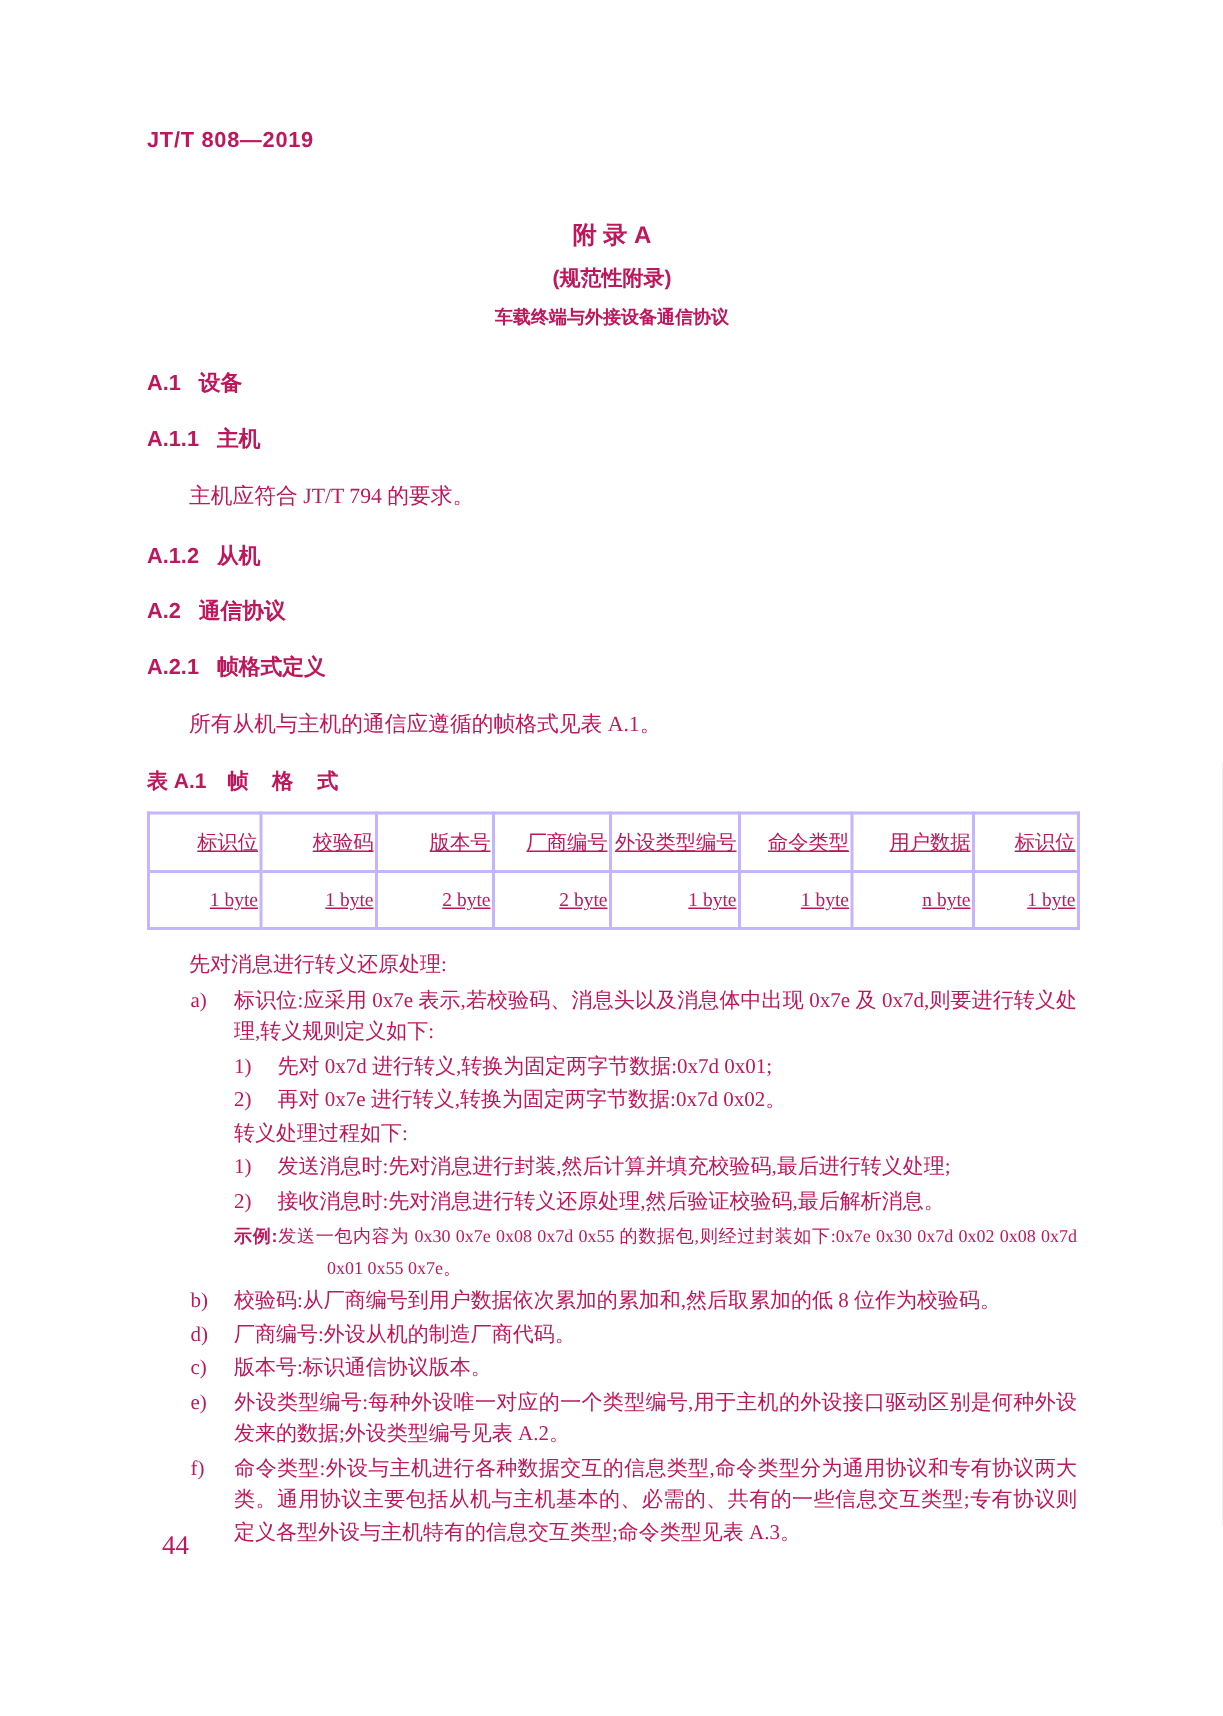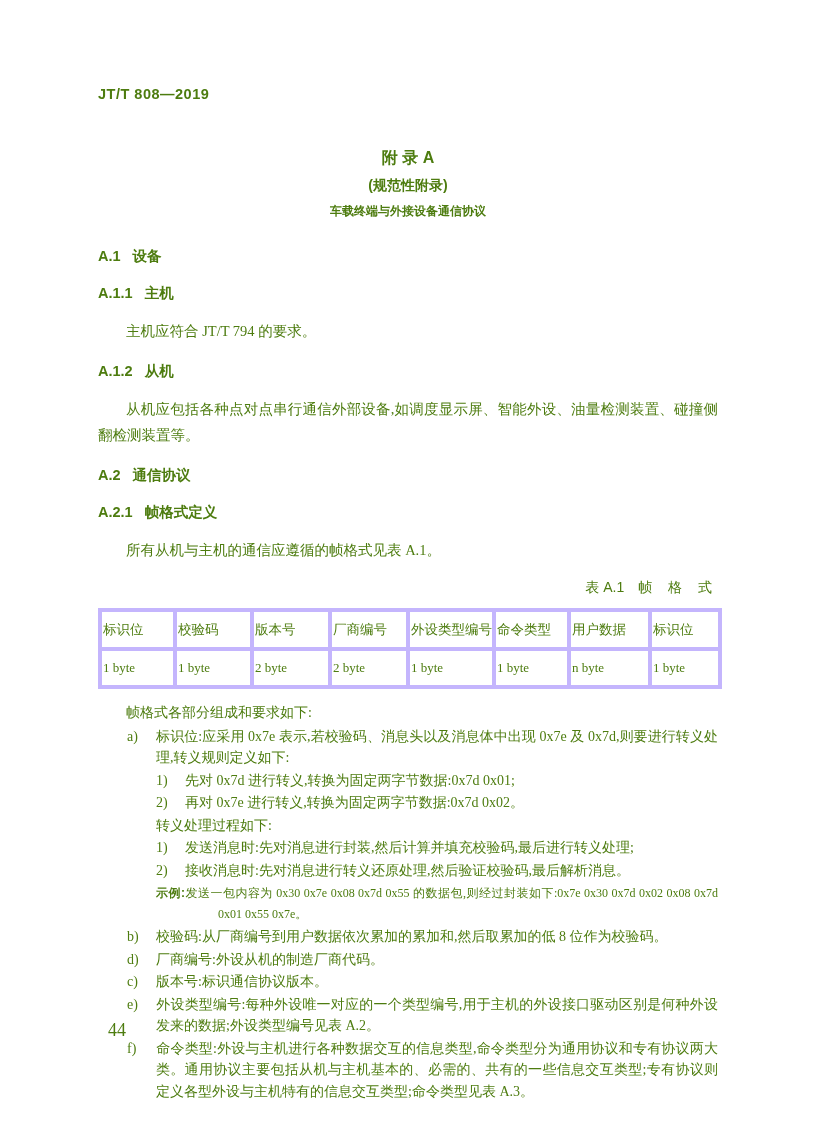--- a/index.html
+++ b/index.html
@@ -3,21 +3,21 @@
 <meta charset="utf-8">
 <style>
   * { margin: 0; padding: 0; box-sizing: border-box; }
   html, body { background: #e8e8e8; }
   .page {
     position: relative;
     width: 815px;
     height: 1144px;
     margin: 0 auto;
     background: #ffffff;
-    color: #4d7c0f;
+    color: #be185d;
     font-family: "Liberation Serif", "DejaVu Serif", serif;
     font-size: 14px;
     overflow: hidden;
   }
   .content {
     position: absolute;
     left: 98px;
     top: 86px;
     width: 620px;
   }
@@ -48,41 +48,42 @@
   }
   .sec-head .sec-num { margin-right: 12px; }
   .para {
     font-size: 14.5px;
     line-height: 26px;
     text-indent: 28px;
     text-align: justify;
     margin: 6px 0;
   }
   .tbl-caption {
-    text-align: right;
-    font-family: "Liberation Sans", "DejaVu Sans", sans-serif;
-    font-weight: normal; font-size: 14px;
+    text-align: left;
+    font-family: "Liberation Sans", "DejaVu Sans", sans-serif;
+    font-weight: bold; font-size: 14px;
     margin: 16px 0 11px 0;
   }
   .tbl-caption .cap-prefix { margin-right: 14px; }
   .tbl-caption .cap-title { letter-spacing: 6px; }
   table.frame {
     width: 620px;
     border-collapse: collapse;
     table-layout: fixed;
     font-size: 13px;
   }
   table.frame td {
-    border: 4px solid #c4b5fd;
-    text-align: left;
+    border: 2px solid #c4b5fd;
+    text-align: right;
     vertical-align: middle;
     height: 39px;
     padding: 0 1px;
     overflow: hidden;
     white-space: nowrap;
+    text-decoration: underline;
   }
   table.frame { border: 1.5px solid #222; }
   table.frame .hdr td { font-size: 13.5px; }
   table.frame .val td { height: 38px; font-size: 13px; }
   .list { margin-top: 13px; font-size: 14px; line-height: 21.5px; text-align: justify; }
   .list-intro { text-indent: 28px; margin-bottom: 2px; }
   .item {
     padding-left: 58px;
     text-indent: -29px;
     margin: 1px 0;
@@ -136,21 +137,20 @@
     <div class="sec-head">
       <span class="sec-num">A.1.1</span><span>主机</span>
     </div>
 
     <p class="para">主机应符合 JT/T 794 的要求。</p>
 
     <div class="sec-head">
       <span class="sec-num">A.1.2</span><span>从机</span>
     </div>
 
-    <p class="para">从机应包括各种点对点串行通信外部设备,如调度显示屏、智能外设、油量检测装置、碰撞侧翻检测装置等。</p>
 
     <div class="sec-head">
       <span class="sec-num">A.2</span><span>通信协议</span>
     </div>
 
     <div class="sec-head">
       <span class="sec-num">A.2.1</span><span>帧格式定义</span>
     </div>
 
     <p class="para">所有从机与主机的通信应遵循的帧格式见表 A.1。</p>
@@ -188,21 +188,21 @@
         <td>2 byte</td>
         <td>1 byte</td>
         <td>1 byte</td>
         <td>n byte</td>
         <td>1 byte</td>
       </tr>
     </tbody>
       </table>
 
     <div class="list">
-      <div class="list-intro">帧格式各部分组成和要求如下:</div>
+      <div class="list-intro">先对消息进行转义还原处理:</div>
 
       <div class="item">
         <span class="lbl">a)</span><span>标识位:应采用 0x7e 表示,若校验码、消息头以及消息体中出现 0x7e 及 0x7d,则要进行转义处理,转义规则定义如下:</span>
       </div>
       <div class="sub-item">
         <span class="lbl">1)</span><span>先对 0x7d 进行转义,转换为固定两字节数据:0x7d 0x01;</span>
       </div>
       <div class="sub-item">
         <span class="lbl">2)</span><span>再对 0x7e 进行转义,转换为固定两字节数据:0x7d 0x02。</span>
       </div>

